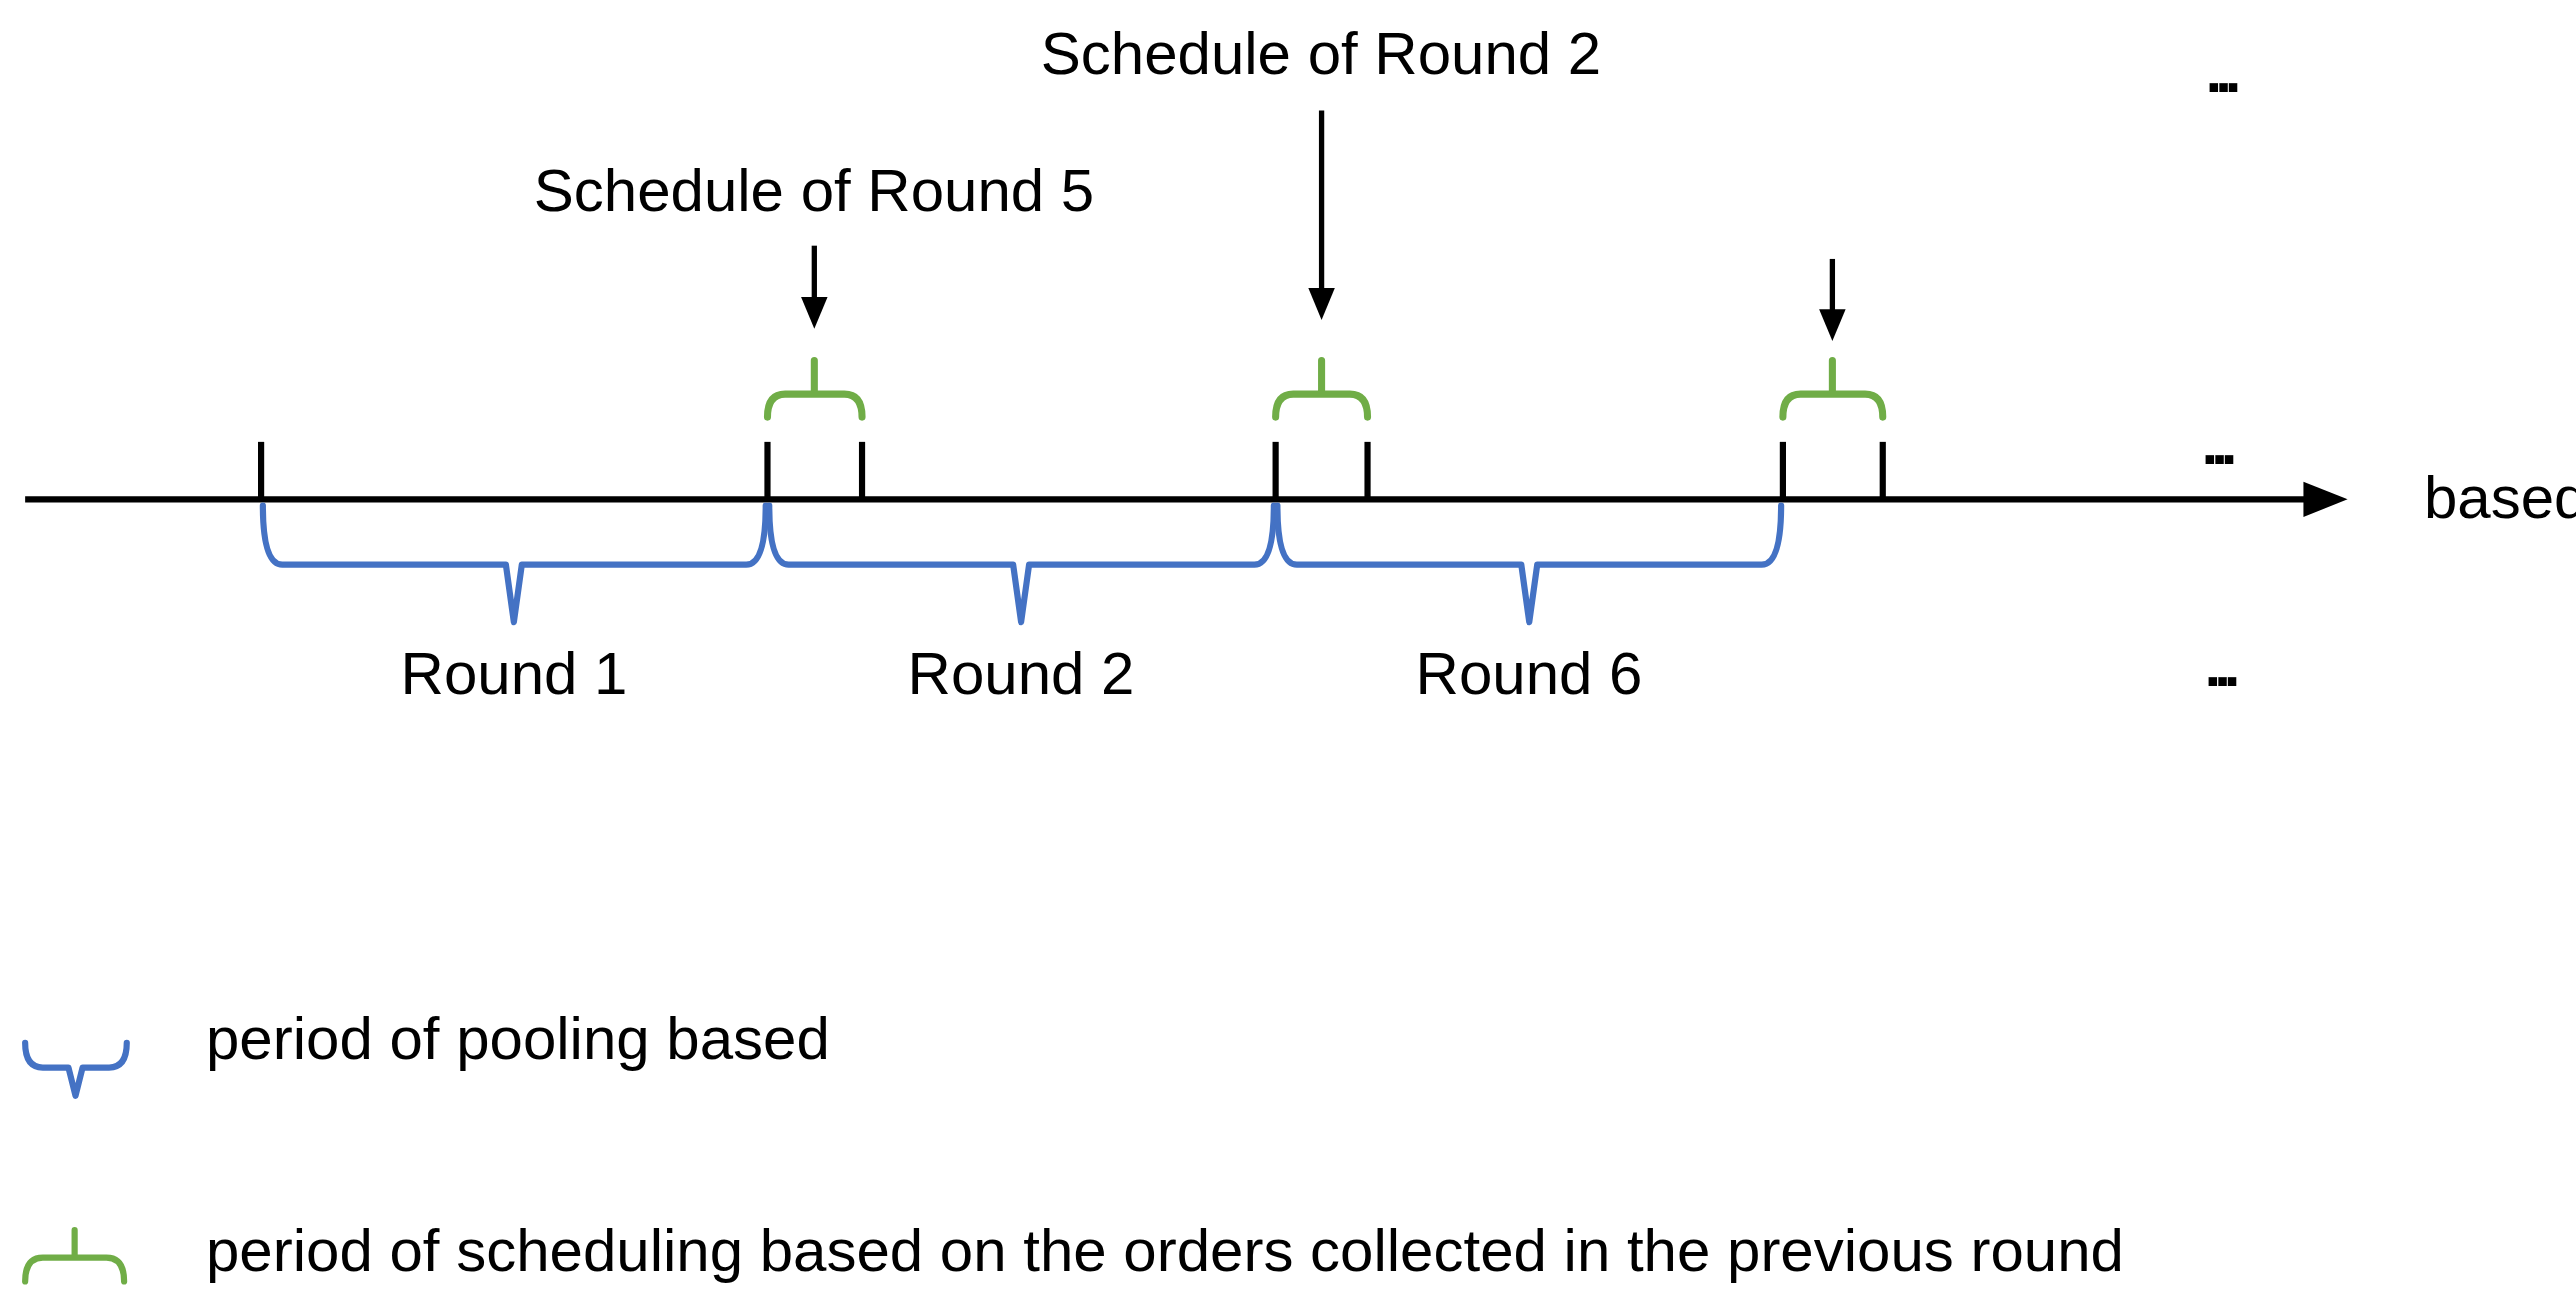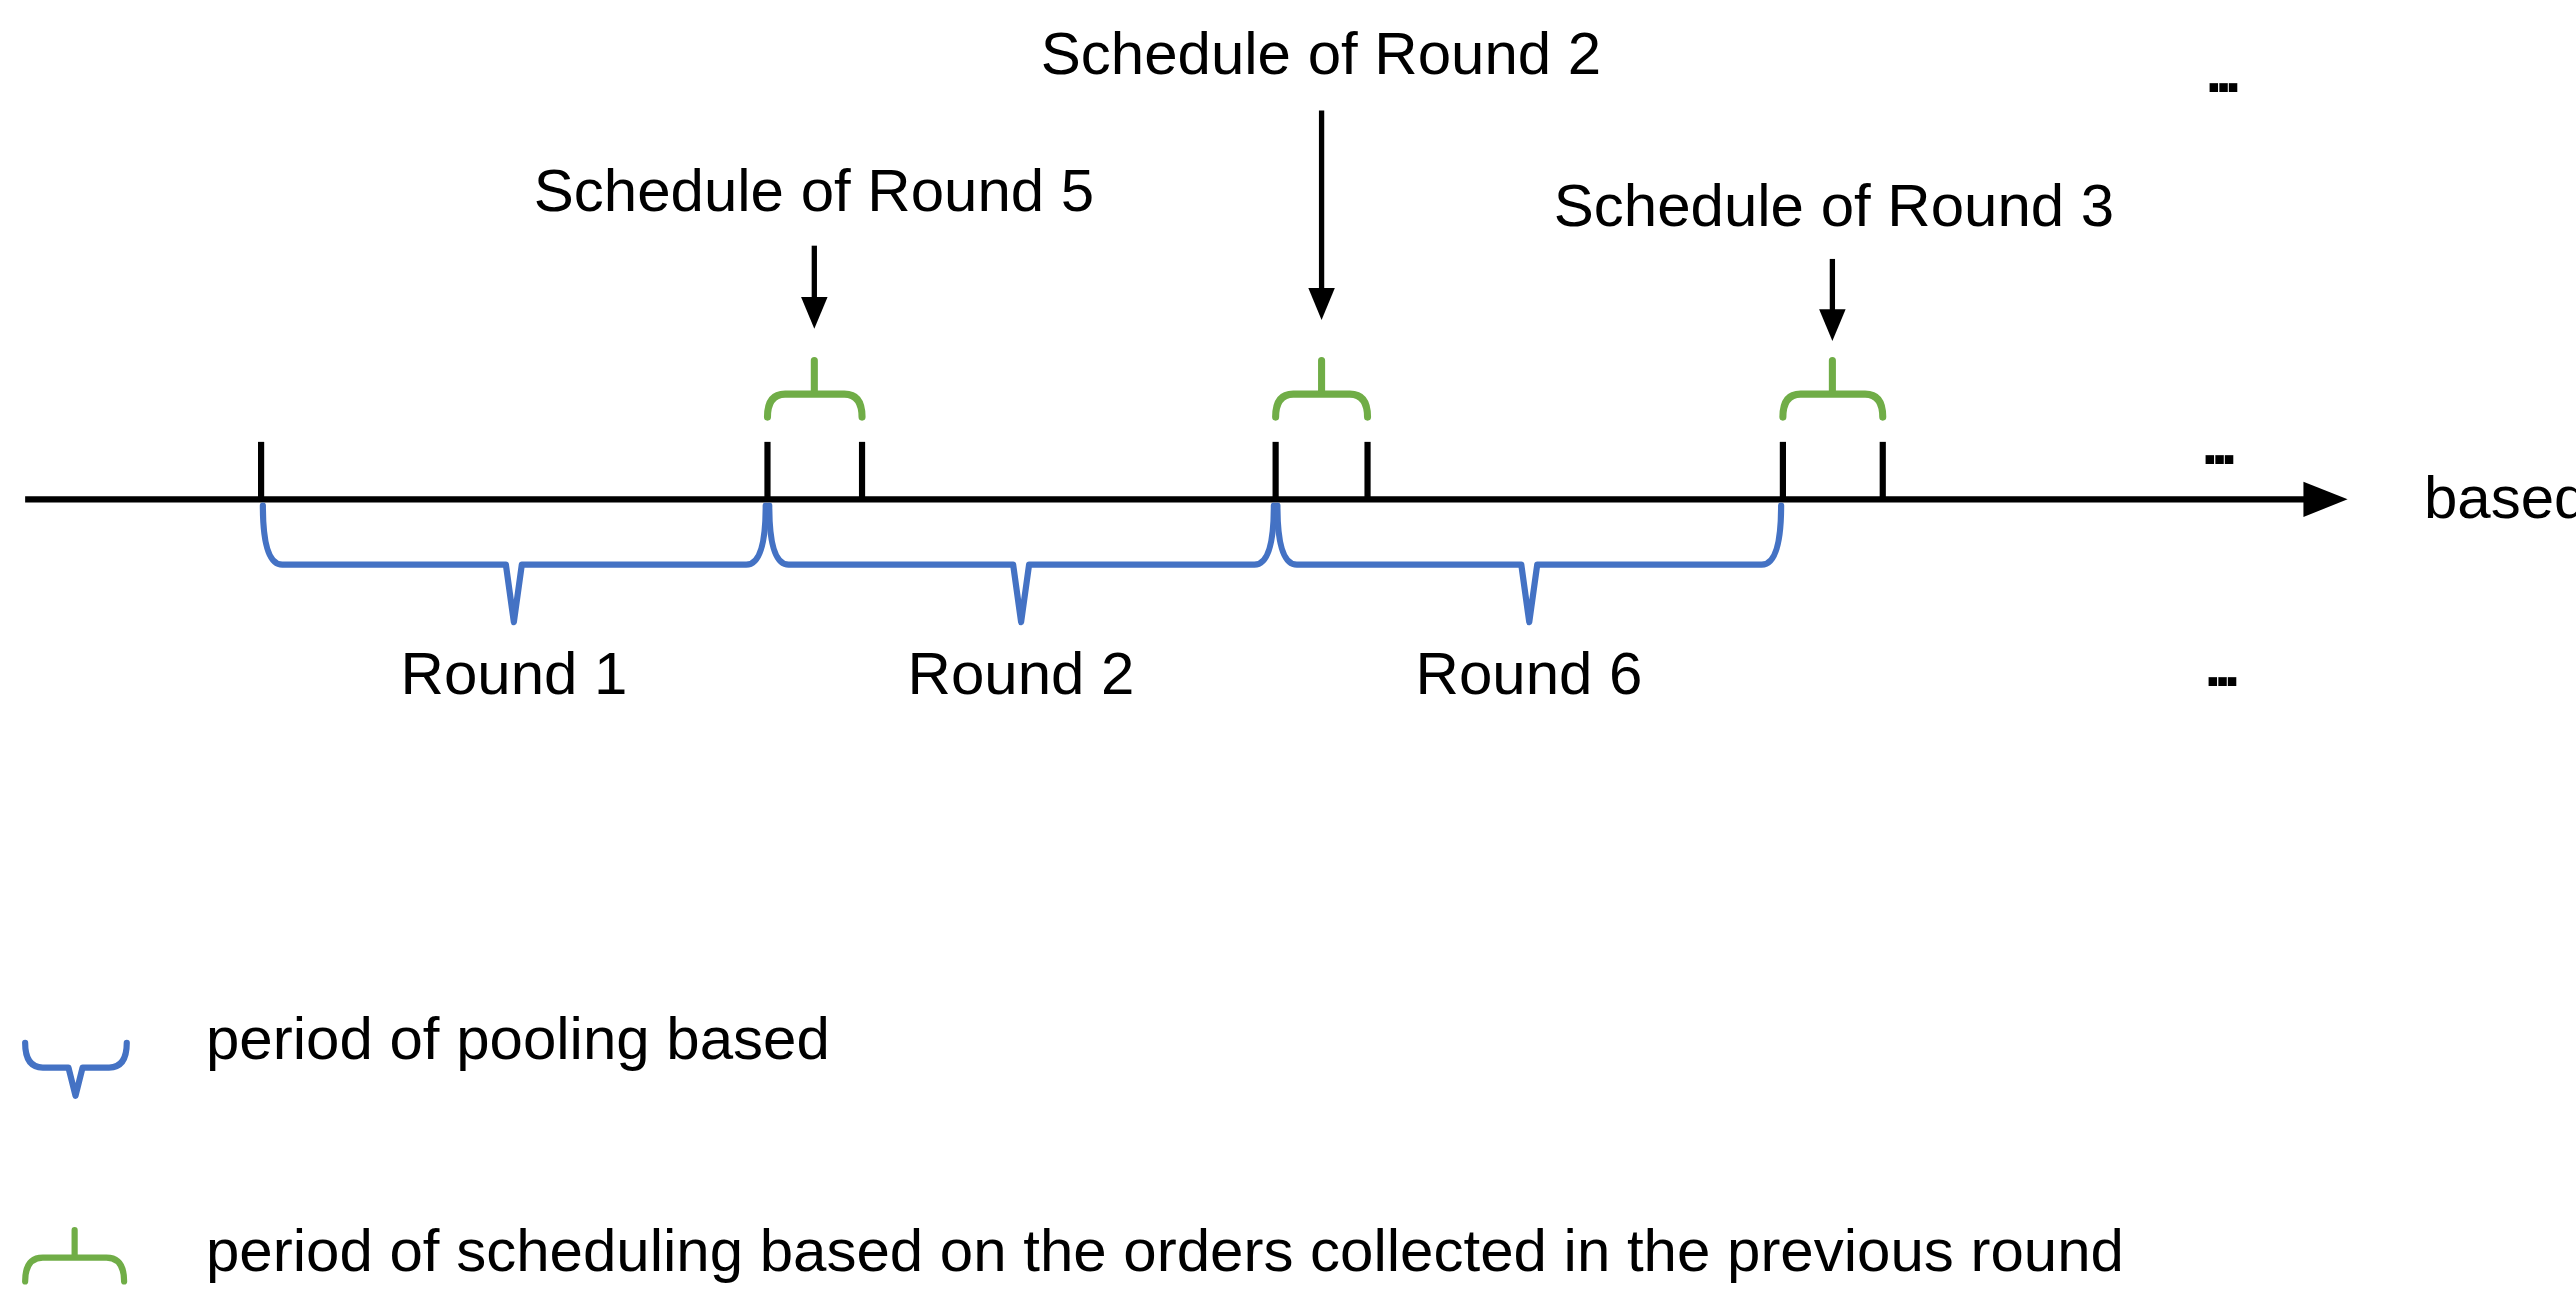--- a/index.html
+++ b/index.html
@@ -75,21 +75,20 @@
       <line x1="2073" y1="293" x2="2073" y2="354" stroke-width="6" stroke="#000000"></line>
       <path d="M 2073 386 L 2058 350 L 2088 350 Z" fill="#000000"></path>
     </g>
 
     <path fill="none" d="M 28 1180 Q 28 1208 48 1208 L 77 1208 L 85 1240 L 93 1208 L 123 1208 Q 143 1208 143 1180" stroke-width="7" stroke-linecap="round" stroke-linejoin="round" stroke="#4472C4"></path>
     <path fill="none" d="M 28 1450 Q 28 1423 48 1423 L 120 1423 Q 140 1423 140 1450 M 84 1423 L 84 1392" stroke-width="7" stroke-linecap="round" stroke-linejoin="round" stroke="#70AD47"></path>
   </svg>
 
   <div class="lbl centered" id="schedule-label-1">Schedule of Round 5</div>
   <div class="lbl centered" id="schedule-label-2">Schedule of Round 2</div>
-  <div class="lbl centered" id="schedule-label-3">Schedule of Round 3</div>
 
   <div class="lbl centered" id="round-label-1">Round 1</div>
   <div class="lbl centered" id="round-label-2">Round 2</div>
   <div class="lbl centered" id="round-label-3">Round 6</div>
 
   <div class="lbl" id="time-label">based</div>
 
   <div class="lbl dots centered" id="ellipsis-top">...</div>
   <div class="lbl dots centered" id="ellipsis-axis">...</div>
   <div class="lbl dots centered" id="ellipsis-rounds">...</div>

